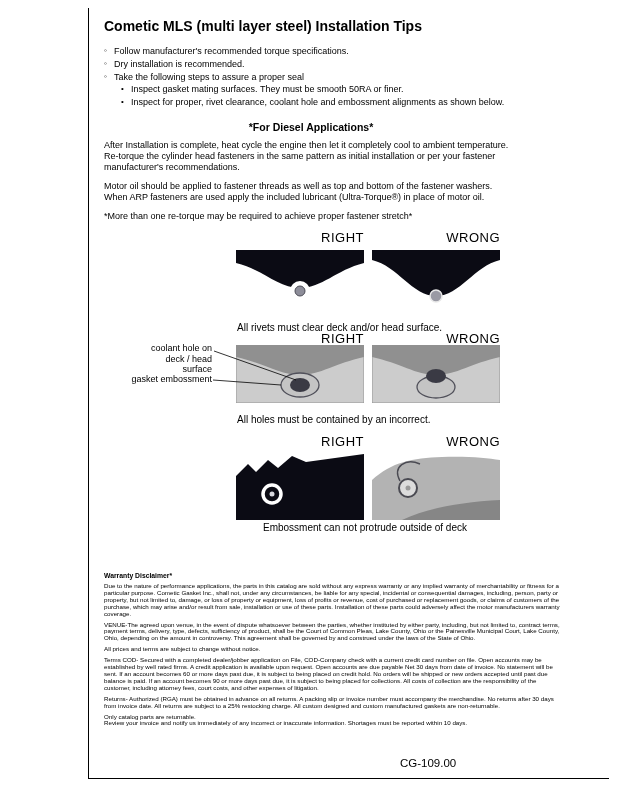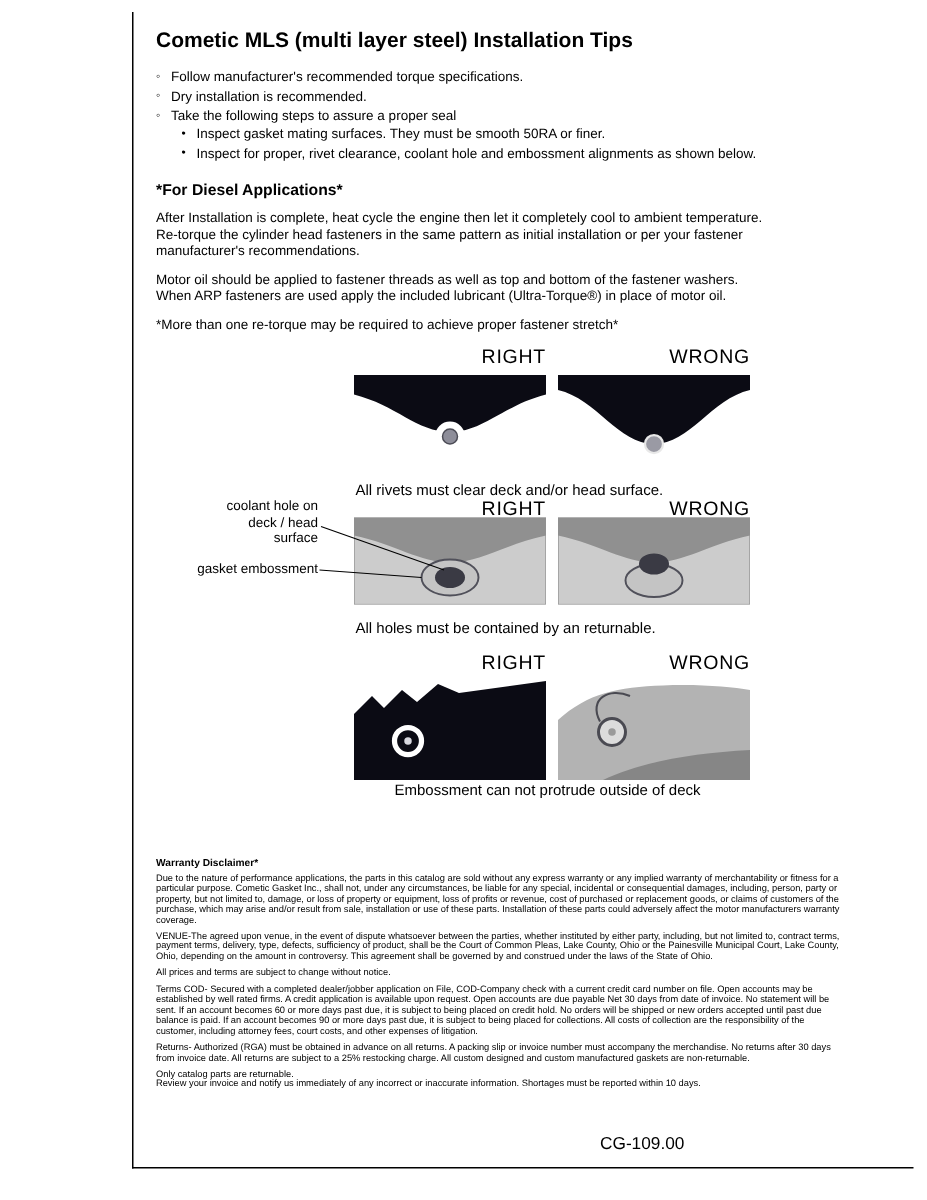--- a/index.html
+++ b/index.html
@@ -16,21 +16,21 @@
   .rule-bottom{ position:absolute; left:88px; top:778px; width:521px; height:1px;  background:#000; }
 
   .text-block { position:absolute; left:104px; top:18px; width:414px; }
   .doc-title {
     font-size: 14px; font-weight: bold; 
     margin: 0 0 11px 0;
   }
   .bullet { display:flex; font-size:9px; line-height:12.8px; }
   .bullet .mk { flex:0 0 10px; width:10px; font-size:8px; }
   .bullet.sub { margin-left:17px; }
-  .diesel-heading { font-size:10.5px; font-weight:bold; margin:12px 0 7px 0; }
+  .diesel-heading { font-size:10.5px; font-weight:bold; margin:12px 0 7px 0;text-align:center; }
   p.body { font-size:9px; line-height:11px; margin:0 0 8px 0; width:412px; }
   .note { font-size:9px; line-height:11px; margin-top:6px; }
 
   .diagrams { position:absolute; left:0; top:228px; width:618px; height:332px; }
   .dg { position:absolute; }
   .dg-header { font-size:13px; width:128px; text-align:right; letter-spacing:0.5px; }
   .panel { width:128px; height:57px; }
   .panel svg { display:block; width:100%; height:100%; }
   .caption { font-size:10px; line-height:12px; }
   .small-label { font-size:9px; line-height:10.5px; text-align:right; }
@@ -97,21 +97,21 @@
       <rect width="128" height="57" fill="#ffffff"></rect>
       <path d="M0,0 H128 V10 C102,16 88,46 64,46 C40,46 26,16 0,10 Z" fill="#0b0b14"></path>
       <circle cx="64" cy="46" r="6" fill="#9a9aa4" stroke="#e8e8e8" stroke-width="1.5"></circle>
     </svg>
   </div>
   <div class="dg caption" style="left:237px; top:94px;">All rivets must clear deck and/or head surface.</div>
 
   <div class="dg dg-header" style="left:236px; top:103px;">RIGHT</div>
   <div class="dg dg-header" style="left:372px; top:103px;">WRONG</div>
 
-  <div class="dg small-label" style="left:90px; top:104px; width:122px;padding-left:44px;">
+  <div class="dg small-label" style="left:90px; top:115px; width:122px;padding-left:44px;">
     <div>coolant hole on</div>
     <div>deck / head surface</div>
   </div>
   <div class="dg small-label" style="left:85px; top:146px; width:127px;">gasket embossment</div>
 
   <div class="dg panel" style="left:236px; top:117px; height:58px;">
     <svg viewBox="0 0 128 58">
       <rect width="128" height="58" fill="#cccccc" stroke="#8a8a8a" stroke-width="0.8"></rect>
       <path d="M0,0 H128 V12 C100,18 84,30 64,30 C44,30 28,18 0,12 Z" fill="#909090"></path>
       <ellipse cx="64" cy="40" rx="19" ry="12" fill="#c4c4c4" stroke="#50505a" stroke-width="1.3"></ellipse>
@@ -119,21 +119,21 @@
     </svg>
   </div>
   <div class="dg panel" style="left:372px; top:117px; height:58px;">
     <svg viewBox="0 0 128 58">
       <rect width="128" height="58" fill="#cccccc" stroke="#8a8a8a" stroke-width="0.8"></rect>
       <path d="M0,0 H128 V12 C100,18 84,30 64,30 C44,30 28,18 0,12 Z" fill="#909090"></path>
       <ellipse cx="64" cy="42" rx="19" ry="11" fill="#c4c4c4" stroke="#50505a" stroke-width="1.3"></ellipse>
       <ellipse cx="64" cy="31" rx="10" ry="7" fill="#3a3a44"></ellipse>
     </svg>
   </div>
-  <div class="dg caption" style="left:237px; top:186px;">All holes must be contained by an returnable.</div>
+  <div class="dg caption" style="left:237px; top:186px;">All holes must be contained by an incorrect.</div>
 
   <div class="dg dg-header" style="left:236px; top:206px;">RIGHT</div>
   <div class="dg dg-header" style="left:372px; top:206px;">WRONG</div>
 
   <div class="dg panel" style="left:236px; top:222px; height:70px;">
     <svg viewBox="0 0 128 70">
       <rect width="128" height="70" fill="#ffffff"></rect>
       <path d="M0,26 L12,14 L20,22 L32,10 L42,18 L56,6 L70,12 L128,4 V70 H0 Z" fill="#0b0b14"></path>
       <circle cx="36" cy="44" r="9" fill="#0b0b14" stroke="#ffffff" stroke-width="3.5"></circle>
       <circle cx="36" cy="44" r="2.5" fill="#d9d9e0"></circle>

